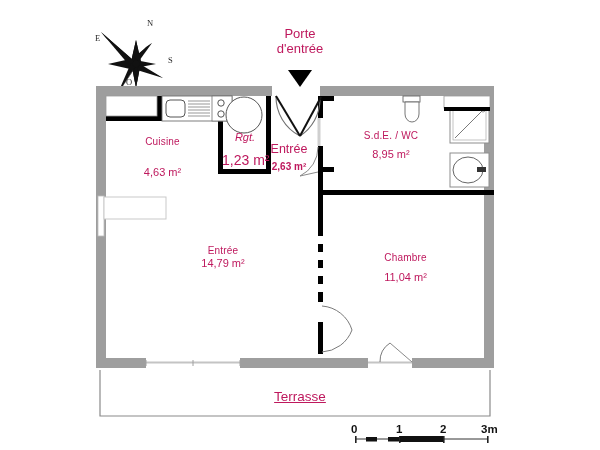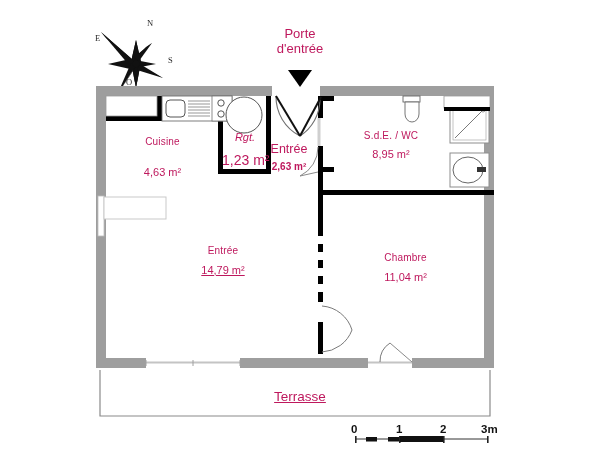--- a/index.html
+++ b/index.html
@@ -271,21 +271,21 @@
     <div class="room-area-md" style="margin-top:5px;">2,63 m²</div>
   </div>
 
   <div class="lbl" style="left:336px; top:130px; width:110px;">
     <div class="room-name">S.d.E. / WC</div>
     <div class="room-area" style="margin-top:6px;">8,95 m²</div>
   </div>
 
   <div class="lbl" style="left:168px; top:245px; width:110px;">
     <div class="room-name">Entrée</div>
-    <div class="room-area" style="margin-top:7px;text-decoration:underline;">14,79 m²</div>
+    <div class="room-area" style="">14,79 m²</div>
   </div>
 
   <div class="lbl" style="left:348px; top:252px; width:115px;">
     <div class="room-name">Chambre</div>
     <div class="room-area" style="margin-top:7px;">11,04 m²</div>
   </div>
 
   <div class="lbl terrace-lbl" style="left:230px; top:389px; width:140px;text-decoration:underline;">Terrasse</div>
 
   <div class="scale-num" style="left:351px; top:423px;">0</div>

